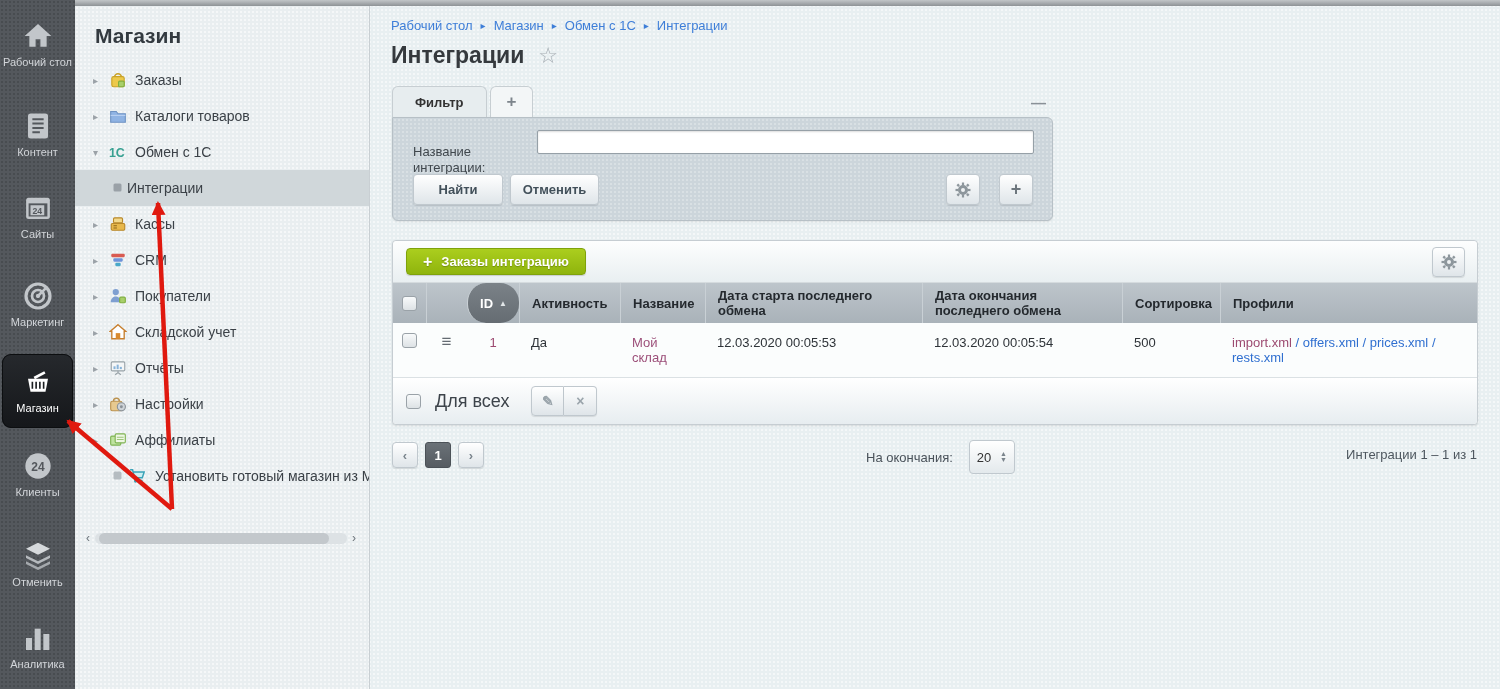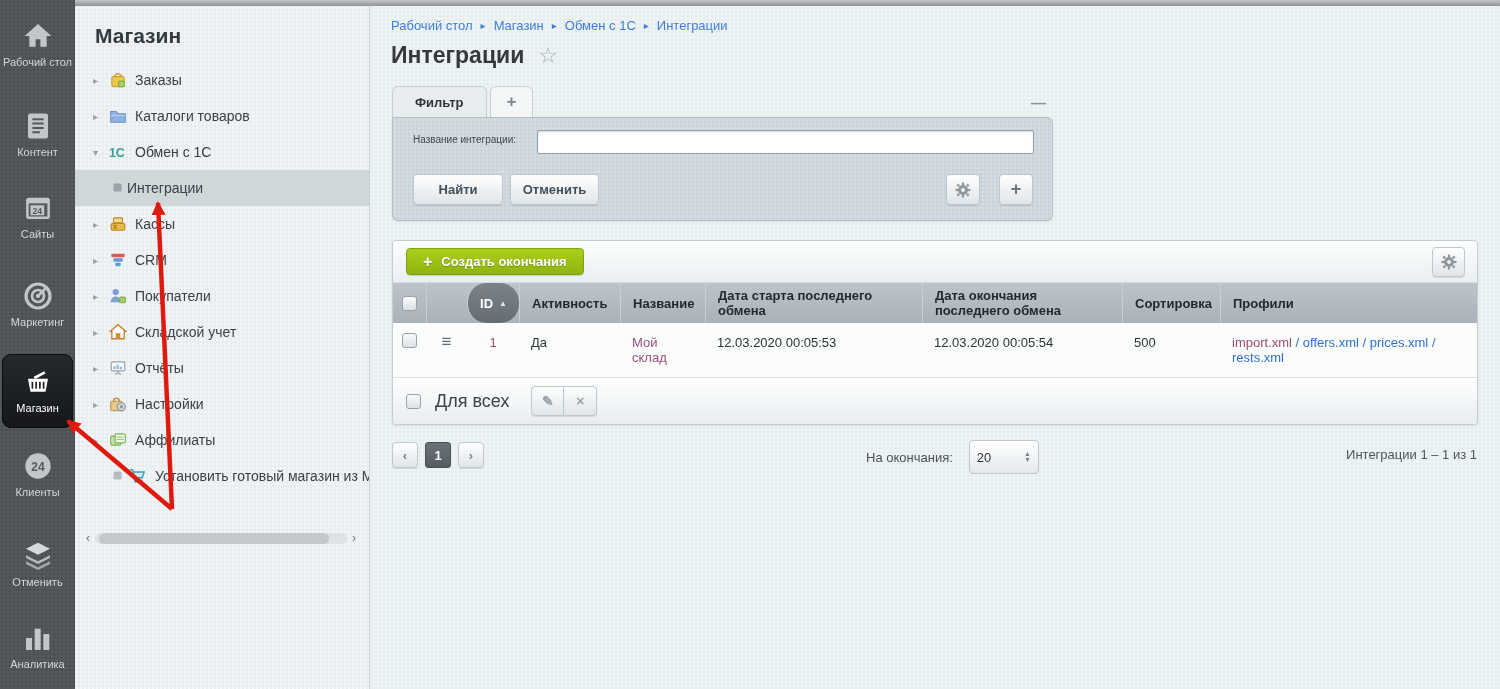--- a/index.html
+++ b/index.html
@@ -60,21 +60,21 @@
     color:#333; background:#e7edef; border:1px solid #c7ced2; border-bottom:none;
     border-radius:6px 6px 0 0; cursor:pointer; }
   .ftab.addtab { margin-left:3px; padding:0 16px; background:#f3f6f7; color:#7d858c; font-size:17px; }
   .filter-collapse { position:absolute; left:660px; top:88px; font-size:15px; font-weight:bold; color:#8a9197; cursor:pointer; }
   .filter-body { position:absolute; left:21px; top:111px; width:661px; height:104px;
     background:#ccd5db;
     background-image: radial-gradient(rgba(255,255,255,.25) 1px, transparent 1.2px);
     background-size:4px 4px;
     border:1px solid #b7c0c6; border-radius:0 6px 6px 6px;
     box-shadow: 0 1px 2px rgba(0,0,0,.08); }
-  .f-label { position:absolute; left:20px; top:14px; width:105px; font-size:10px; color:#40474d; line-height:16px; }
+  .f-label { position:absolute; left:20px; top:26px; width:105px; font-size:13px; color:#40474d; line-height:16px; }
   .f-input { position:absolute; left:144px; top:12px; width:497px; height:24px; border:1px solid #96a0a7;
     border-radius:2px; box-shadow: inset 0 1px 2px rgba(0,0,0,.14); font-size:13px; padding:0 6px;
     font-family:"Liberation Sans",sans-serif; }
   .btn { display:inline-flex; align-items:center; justify-content:center;
     background:linear-gradient(#ffffff,#dfe5e9); border:1px solid #c0c8ce; border-radius:4px;
     box-shadow:0 1px 1px rgba(0,0,0,.1); color:#42505a; font-weight:bold; font-size:13px; cursor:pointer;
     font-family:"Liberation Sans",sans-serif; }
   .f-find { position:absolute; left:20px; top:56px; width:90px; height:31px; }
   .f-cancel { position:absolute; left:117px; top:56px; width:89px; height:31px; }
   .f-gear { position:absolute; left:553px; top:56px; width:34px; height:31px; }
@@ -137,21 +137,21 @@
 
   
   .pagerow { position:absolute; left:21px; right:23px; top:434px; height:30px; }
   .pager { position:absolute; left:0; top:2px; display:flex; }
   .pbtn { width:26px; height:26px; font-size:13px; color:#7a848c; font-weight:bold; }
   .pcur { width:26px; height:26px; margin:0 7px; display:flex; align-items:center; justify-content:center;
     background:linear-gradient(#6a7177,#565c62); border:1px solid #4b5157; border-radius:3px;
     color:#fff; font-size:13px; font-weight:bold; }
   .perpage { position:absolute; left:474px; top:0; display:flex; align-items:center; }
   .pp-label { font-size:13px; color:#4a525a; margin-right:16px; }
-  .pp-select { width:70px; height:28px; display:flex; align-items:center; justify-content:space-between;
+  .pp-select { width:46px; height:28px; display:flex; align-items:center; justify-content:space-between;
     padding:16px 7px; background:linear-gradient(#ffffff,#e3e9ec); border:1px solid #c0c8ce; border-radius:4px;
     cursor:pointer;text-align:right; }
   .pp-value { font-size:13px; color:#333; }
   .stepper { display:flex; flex-direction:column; line-height:6px; }
   .stepper span { font-size:7px; color:#7a848c; }
   .summary { position:absolute; right:0; top:7px; font-size:13px; color:#4d565e; }
 
   
   .arrows { position:absolute; left:0; top:0; width:1500px; height:689px; z-index:60; pointer-events:none; }
 </style>
@@ -443,21 +443,21 @@
           <use href="#gear16"></use>
         </svg>
     </button>
     <button class="btn f-plus">+</button>
   </div>
 
   <div class="grid">
     <div class="g-toolbar">
       <button class="g-create">
         <span class="plus">+</span>
-        <span>Создать окончания</span>
+        <span>Заказы интеграцию</span>
       </button>
       <button class="btn g-gear">
         <svg class="gear-glyph" viewBox="0 0 16 16">
             <use href="#gear16"></use>
           </svg>
       </button>
     </div>
 
     <div class="g-row g-head">
       <div class="hcell c-check">

